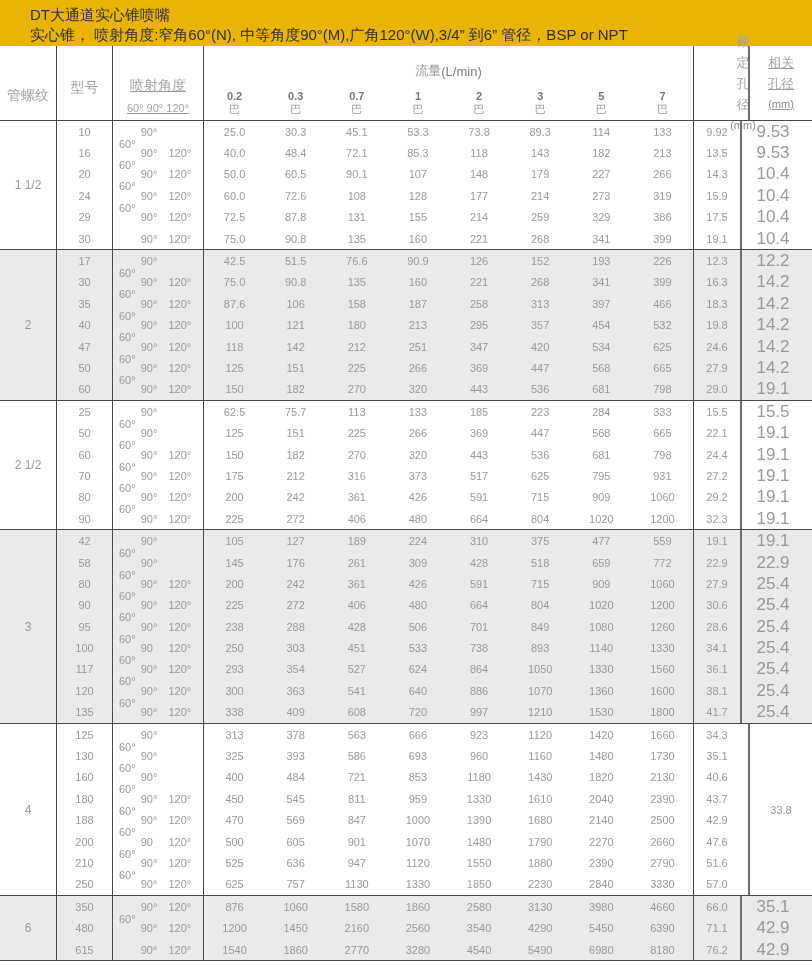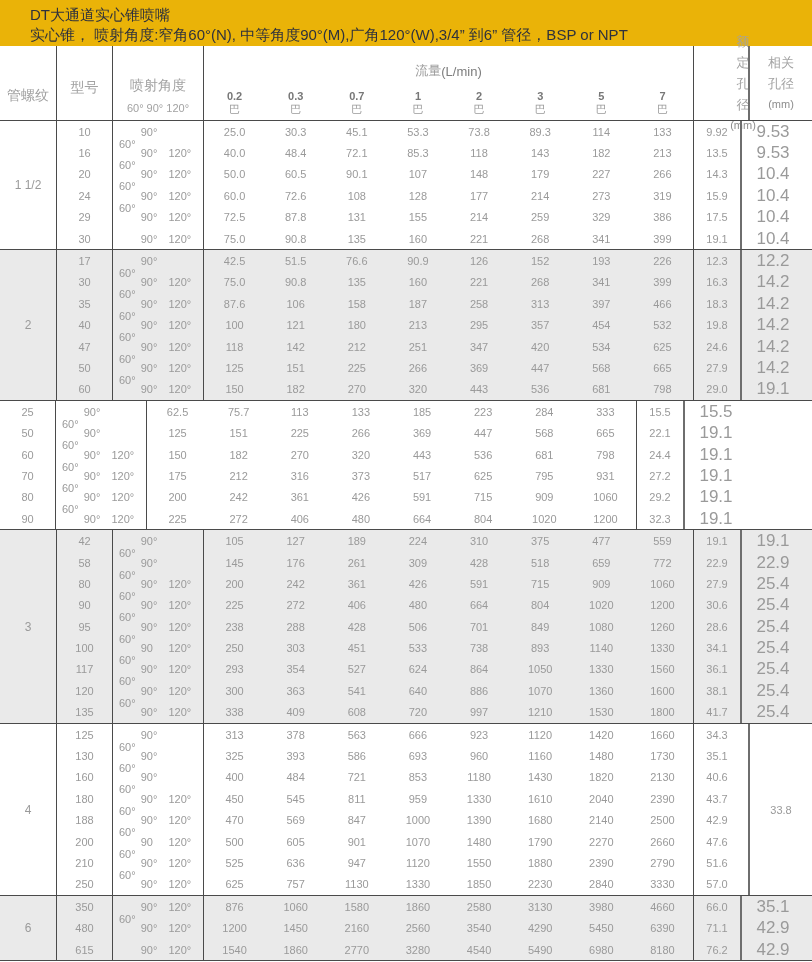--- a/index.html
+++ b/index.html
@@ -13,32 +13,32 @@
     width:812px; height:46px; background:#eab308;
     padding:5px 0 0 30px; color:#2f323c;
   }
   .title-band .t1 { font-size:15px; line-height:20px; }
   .title-band .t2 { font-size:15px; line-height:20px; }
 
   
   .thead { display:flex; width:812px; height:74px; }
   .h-thread { width:57px; border-right:1px solid #4a4a4a; display:flex; align-items:center; justify-content:center; font-size:14px; color:#a2a2a2; padding-top:26px;}
   .h-model  { width:56px; border-right:1px solid #4a4a4a; display:flex; align-items:center; justify-content:center; font-size:14px; color:#a2a2a2; padding-top:10px;}
-  .h-angle  { width:91px; border-right:1px solid #4a4a4a; display:flex; flex-direction:column; justify-content:flex-end; align-items:center; padding-bottom:6px; }
+  .h-angle  { width:91px; border-right:1px solid #4a4a4a; display:flex; flex-direction:column; justify-content:flex-end; align-items:center; padding-bottom:6px;text-decoration:underline; }
   .h-angle .a1 { font-size:14px; color:#a2a2a2; margin-bottom:7px; }
   .h-angle .a2 { font-size:11px; color:#a2a2a2; }
   .h-flow { width:489px; display:flex; flex-direction:column; }
   .h-flow .flow-title { flex:1; display:flex; align-items:center; justify-content:center; font-size:13px; color:#9a9a9a; padding-top:6px;}
   .h-flow .flow-title .lmin { color:#7d7d7d; }
   .press-row { display:flex; padding-bottom:4px; }
   .press-cell { width:61.125px; text-align:center; line-height:13px; }
   .press-cell .num { font-size:11px; font-weight:bold; color:#777; }
   .press-cell .bar { font-size:11px; color:#9a9a9a; }
   .h-rated { width:55px; border-left:1px solid #4a4a4a; display:flex; flex-direction:column; align-items:center; justify-content:center; line-height:21px;padding-left:44px; }
-  .h-related { width:64px; border-left:2px solid #6e6e6e; display:flex; flex-direction:column; align-items:center; justify-content:center; line-height:21px; }
+  .h-related { width:64px; border-left:2px solid #6e6e6e; display:flex; flex-direction:column; align-items:center; justify-content:center; line-height:21px;text-decoration:underline; }
   .h-rated .cn, .h-related .cn { font-size:13px; color:#a2a2a2; }
   .h-rated .mm, .h-related .mm { font-size:11px; color:#8d8d8d; }
 
   
   .tbody { width:812px; border-bottom:1px solid #4a4a4a; }
   .group { display:flex; border-top:1px solid #4a4a4a; }
   .group.shaded { background:#eaeaea; }
   .g-thread { width:57px; border-right:1px solid #4a4a4a; display:flex; align-items:center; justify-content:center; font-size:12px; }
   .g-main { flex:1; display:flex; flex-direction:column; }
   .row { display:flex; height:21.4px; align-items:center; }
@@ -358,20 +358,21 @@
             <div class="c-flow">443</div>
             <div class="c-flow">536</div>
             <div class="c-flow">681</div>
             <div class="c-flow">798</div>
             <div class="c-rated">29.0</div>
             <div class="c-related">19.1</div>
           </div>
         </div>
       </div>
       <div class="group">
+        <div class="g-thread">2 1/2</div>
         <div class="g-main">
           <div class="row">
             <div class="c-model">25</div>
             <div class="c-angle">
               <div class="s0">60°</div>
               <div class="s1">90°</div>
               <div class="s2"></div>
             </div>
             <div class="c-flow">62.5</div>
             <div class="c-flow">75.7</div>

